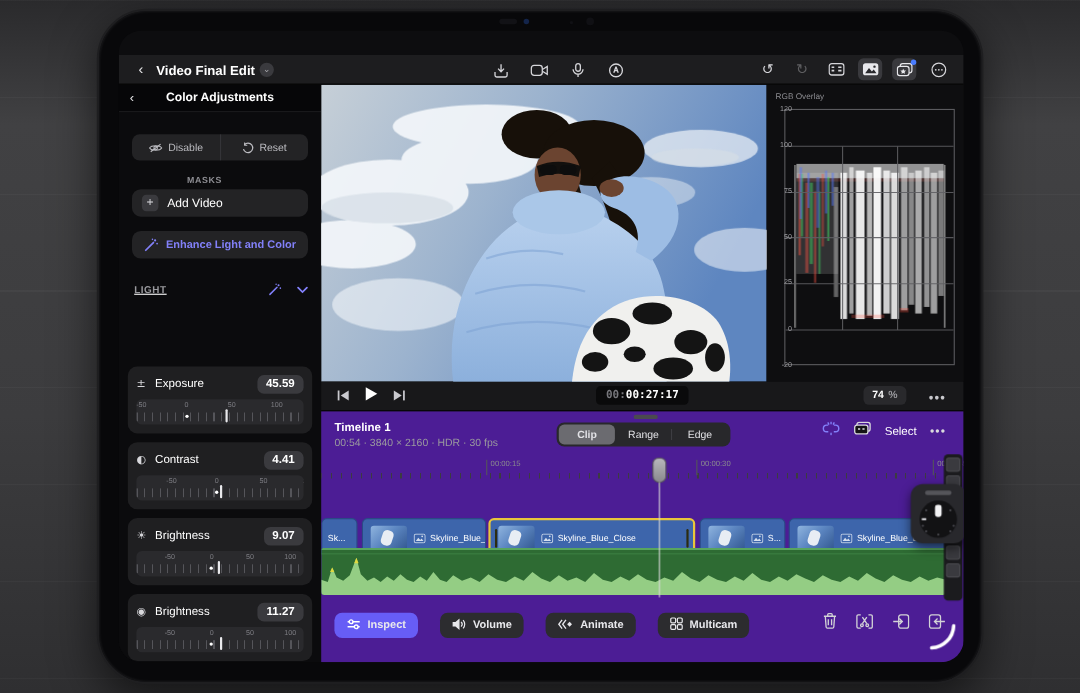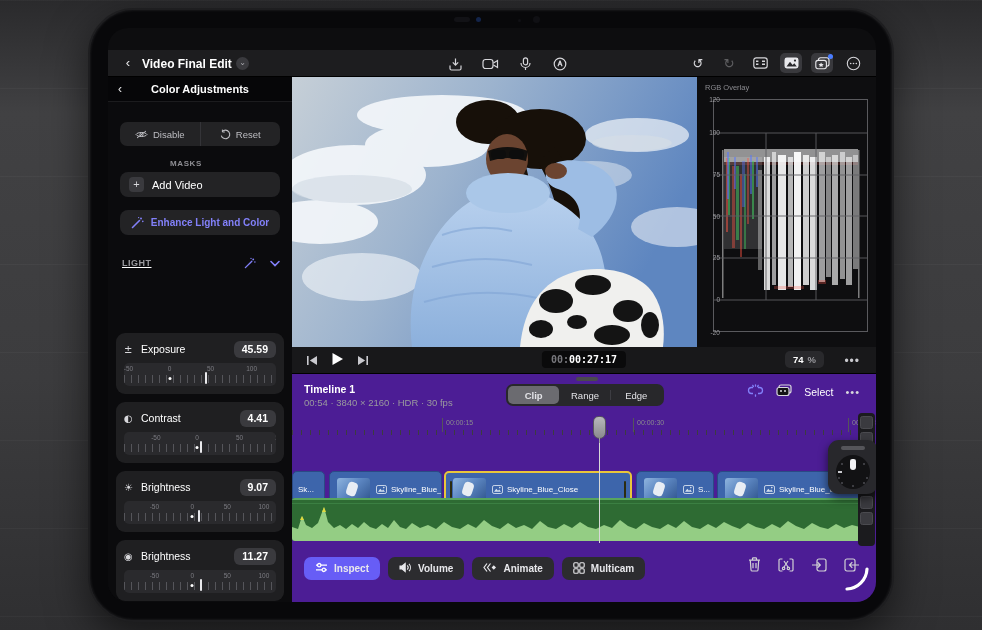--- a/index.html
+++ b/index.html
@@ -142,21 +142,21 @@
 
   .jog { position:absolute; left:536px; top:66px; width:50px; height:54px; background:#28282c; border-radius:11px;
     box-shadow:0 4px 10px rgba(0,0,0,0.6); z-index:8; }
   .jog-bar { position:absolute; left:13px; top:6px; width:24px; height:4px; border-radius:2px; background:#55555a; }
   .jog-dial { position:absolute; left:8px; top:15px; width:34px; height:34px; border-radius:50%; background:#121214; }
   .jog-ptr { position:absolute; left:14px; top:4px; width:6px; height:11px; background:#f2f2f4; border-radius:3px 3px 4px 4px; }
   .jog-tick { position:absolute; width:2px; height:2px; border-radius:50%; background:#4c4c52; }
   .jog-dash { position:absolute; left:2px; top:16px; width:4px; height:1.5px; background:#c9c9ce; }
 
   .bottom-bar { position:absolute; left:0; right:0; top:178px; height:36px; }
-  .bb-buttons { position:absolute; left:12px; top:5px; display:flex; gap:8px; }
+  .bb-buttons { position:absolute; left:12px; top:5px; display:flex; gap:20px; }
   .bb-btn { height:23px; display:flex; align-items:center; gap:6px; padding:0 11px; background:#2c2c2f; border-radius:7px;
     font-size:10px; font-weight:600; color:#e8e8ec; }
   .bb-btn.active { background:#675df6; }
   .bb-right { position:absolute; right:16px; top:5px; display:flex; gap:17px; align-items:center; color:#d2d2d6; }
 
   .corner-arc { position:absolute; right:6px; bottom:10px; z-index:9; }
 </style>
 </head>
 <body>
 

